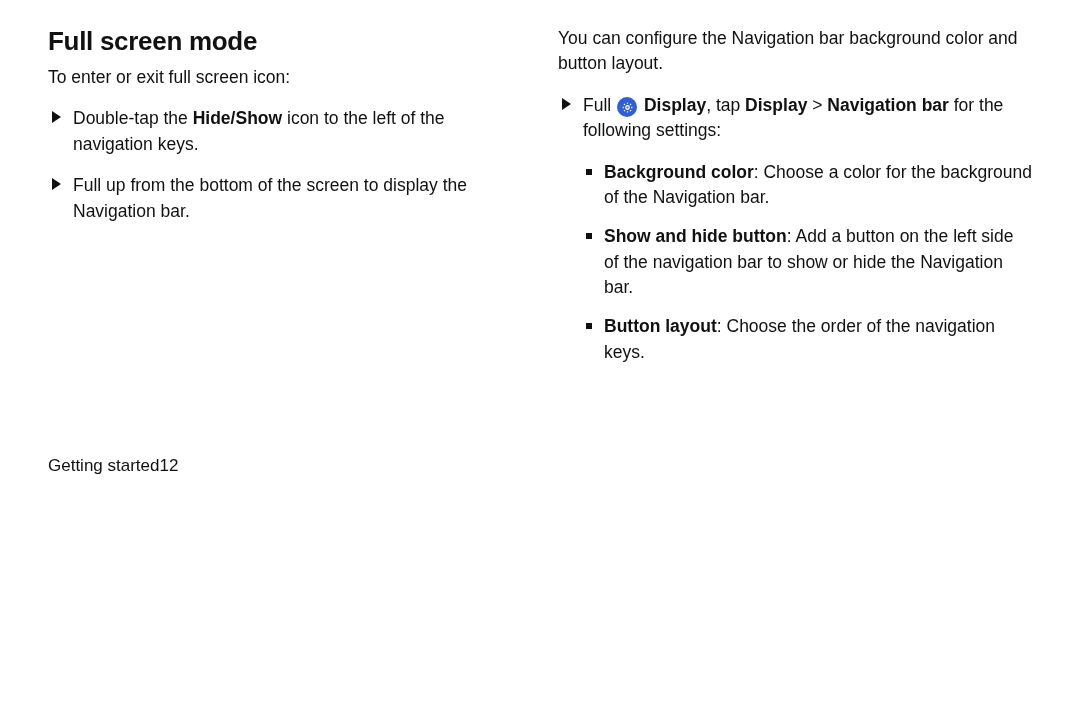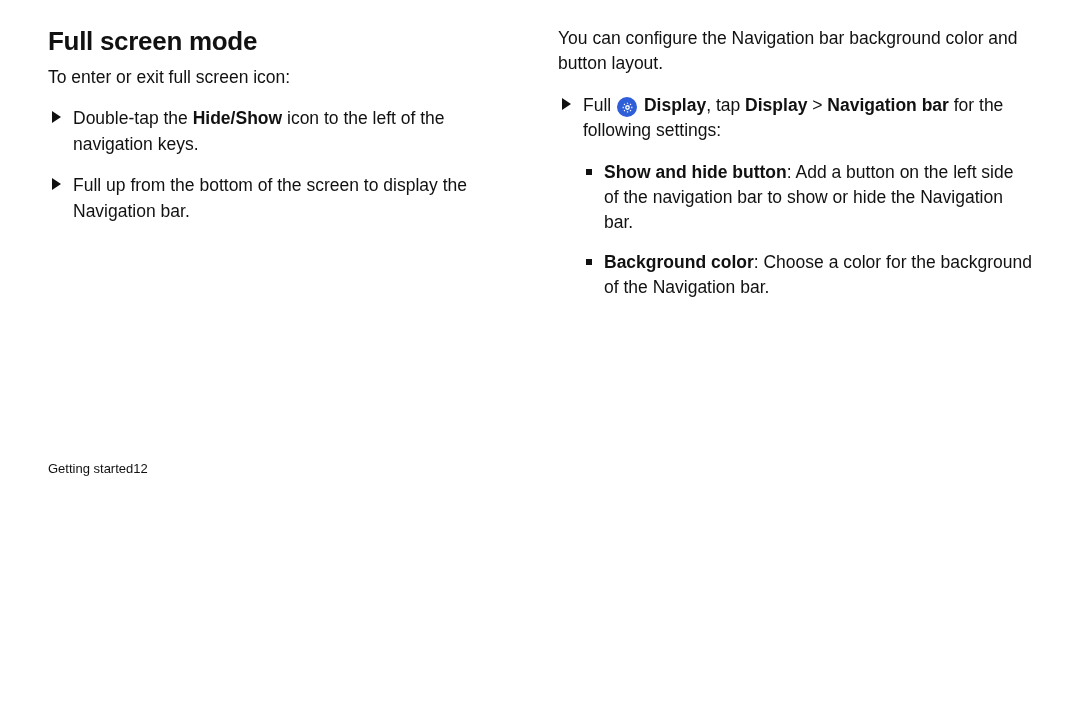--- a/index.html
+++ b/index.html
@@ -56,21 +56,21 @@
     display: inline-flex; align-items: center; justify-content: center;
     width: 20px; height: 20px; border-radius: 50%;
     background: #2f5fd8;
     vertical-align: -3px;
     margin: 0 2px 0 1px;
   }
   .settings-icon svg { width: 13px; height: 13px; }
   .footer {
     display: flex; justify-content: flex-start; align-items: baseline;
     gap: 0;
-    font-size: 13px;
+    font-size: 17px;
     padding-top: 10px;
   }
   .footer .section-name { flex: 0 0 auto; }
   .footer .page-num { }
 </style>
 </head>
 <body>
 
 <div class="page">
   <div class="columns">
@@ -113,27 +113,33 @@
             </span>
             <span class="bold">Display</span><span>, tap </span><span class="bold">Display</span><span> &gt; </span><span class="bold">Navigation bar</span><span> for the following settings:</span>
           </span>
         </li>
       </ul>
 
       <ul class="sub-list">
         <li class="sub-item">
           <span class="bullet-dot"></span>
           <span>
+            <span class="bold">Background color</span><span>: Choose a color for the background of the Navigation bar.</span>
+          </span>
+        </li>
+        <li class="sub-item">
+          <span class="bullet-dot"></span>
+          <span>
             <span class="bold">Show and hide button</span><span>: Add a button on the left side of the navigation bar to show or hide the Navigation bar.</span>
           </span>
         </li>
         <li class="sub-item">
           <span class="bullet-dot"></span>
           <span>
-            <span class="bold">Background color</span><span>: Choose a color for the background of the Navigation bar.</span>
+            <span class="bold">Button layout</span><span>: Choose the order of the navigation keys.</span>
           </span>
         </li>
       </ul>
     </div>
 
   </div>
 
   <div class="footer">
     <span class="section-name">Getting started</span>
     <span class="page-num">12</span>

